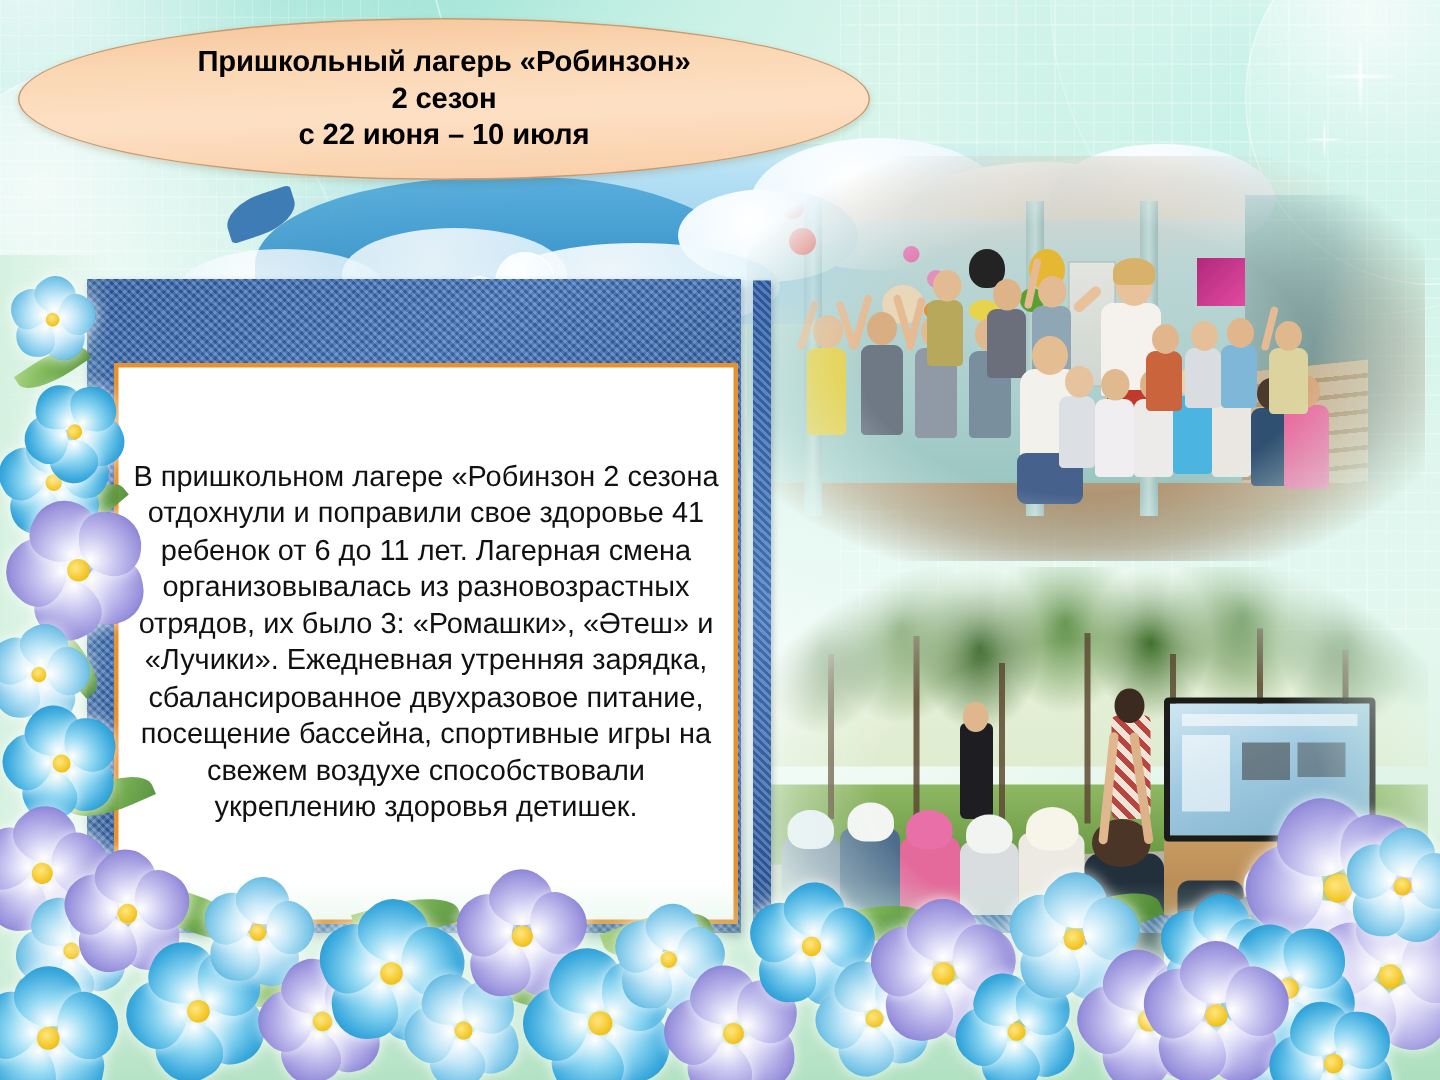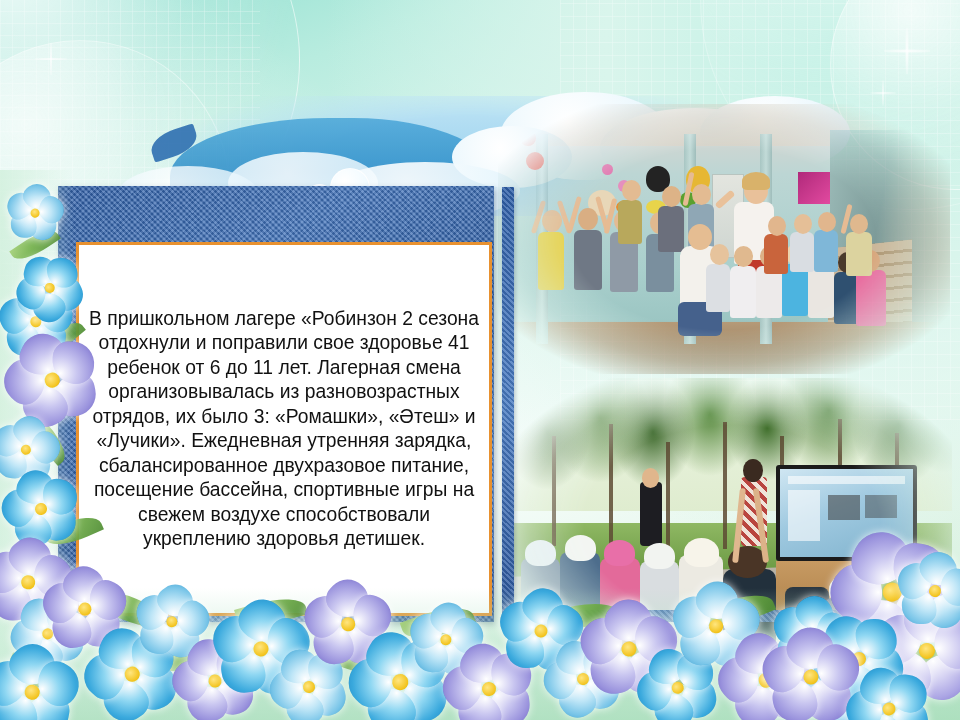--- a/index.html
+++ b/index.html
@@ -479,20 +479,25 @@
 
   <div class="accent-strip"></div>
   <div class="accent-foot"></div>
 
   <div class="text-card">
     <div class="text-card-inner">
       <div class="card-text">В пришкольном лагере «Робинзон 2 сезона отдохнули и поправили свое здоровье 41 ребенок от 6 до 11 лет. Лагерная смена организовывалась из разновозрастных отрядов, их было 3: «Ромашки», «Әтеш» и «Лучики». Ежедневная утренняя зарядка, сбалансированное двухразовое питание, посещение бассейна, спортивные игры на свежем воздухе способствовали укреплению здоровья детишек.</div>
     </div>
   </div>
 
+  <div class="title-ellipse">
+    <div class="title-line">Пришкольный лагерь «Робинзон»</div>
+    <div class="title-line">2 сезон</div>
+    <div class="title-line">с 22 июня – 10 июля</div>
+  </div>
 
   <div class="band-bottom"></div>
   <div class="band-left"></div>
   <div id="flowers">
       <div class="leaf" style="left: 44px; top: 520px; width: 58px; height: 22px; transform: rotate(-24deg);"></div>
       <div class="leaf" style="left: 92px; top: 596px; width: 74px; height: 26px; transform: rotate(14deg);"></div>
       <div class="leaf" style="left: 150px; top: 648px; width: 66px; height: 24px; transform: rotate(-10deg);"></div>
       <div class="leaf" style="left: 6px; top: 664px; width: 62px; height: 22px; transform: rotate(24deg);"></div>
       <div class="leaf" style="left: 236px; top: 600px; width: 70px; height: 24px; transform: rotate(-16deg);"></div>
       <div class="leaf" style="left: 318px; top: 648px; width: 64px; height: 22px; transform: rotate(12deg);"></div>

